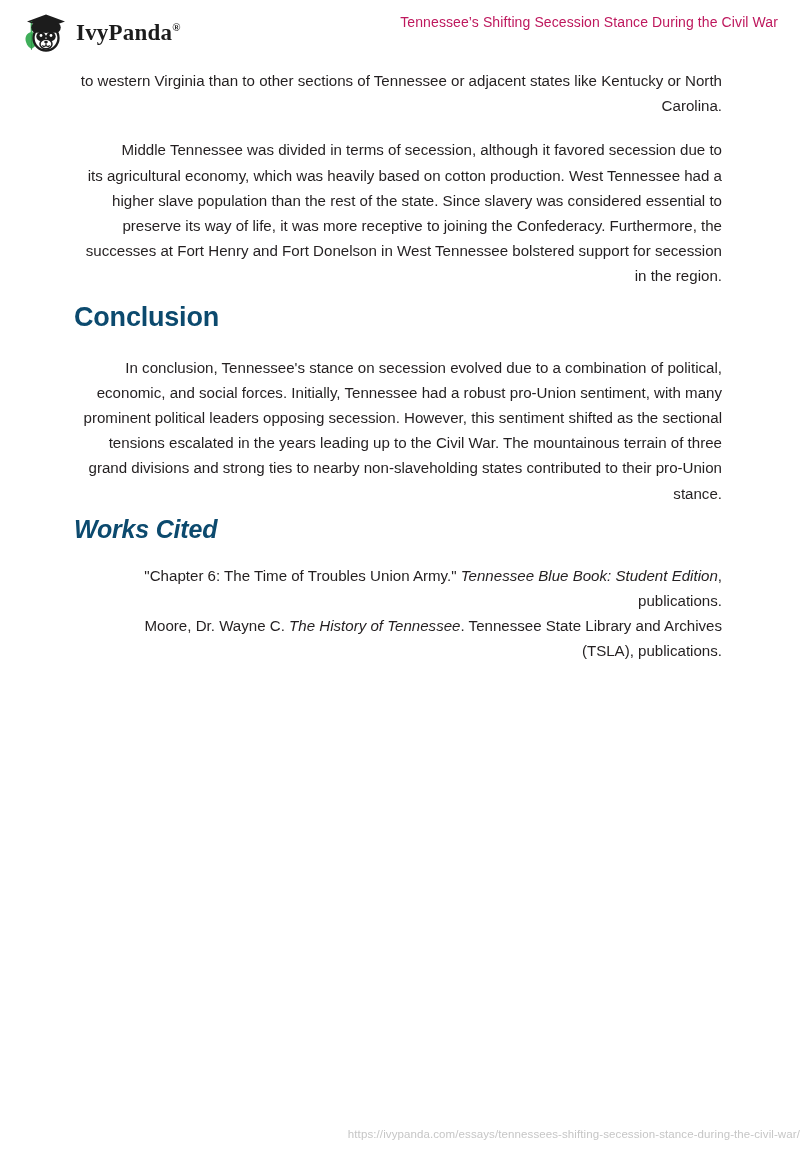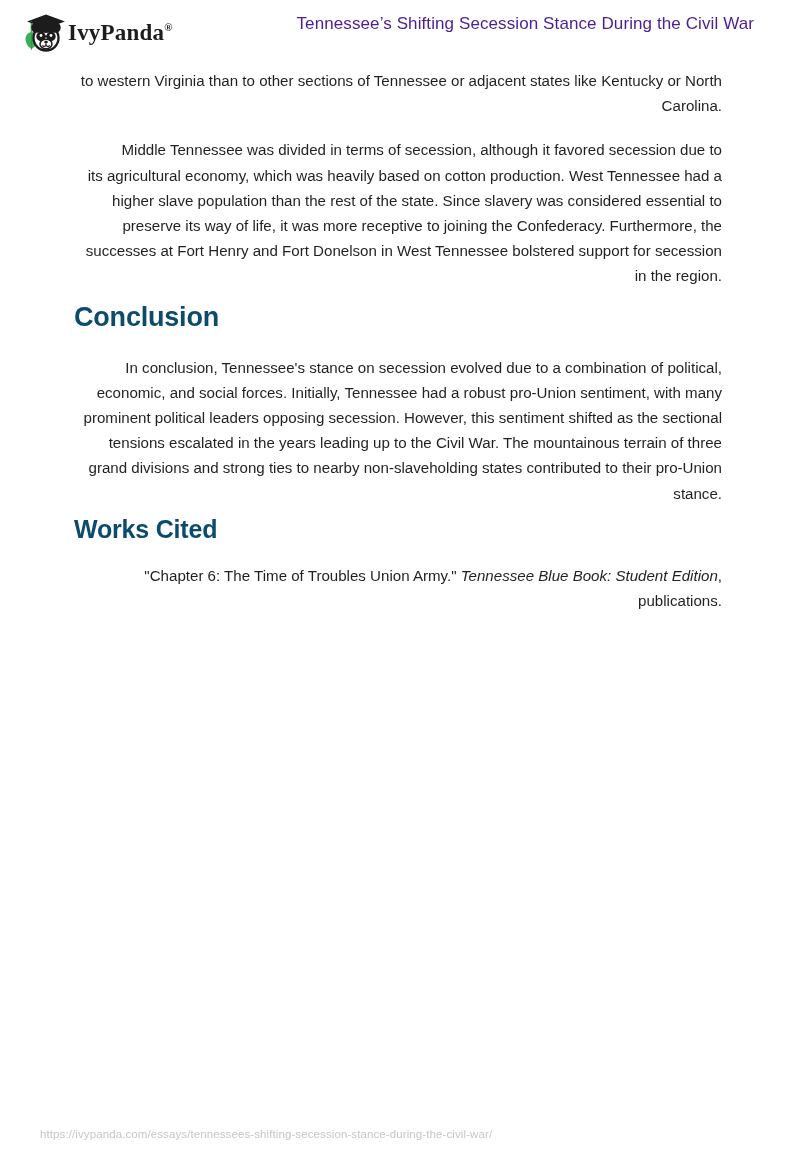--- a/index.html
+++ b/index.html
@@ -23,20 +23,21 @@
     left: 0;
     width: 800px;
     height: 66px;
   }
   .brand {
     position: absolute;
     left: 16px;
     top: 9px;
     display: flex;
     align-items: center;
+    gap: 8px;
     text-decoration: none;
   }
   .brand-mark {
     width: 52px;
     height: 48px;
     display: block;
   }
   .brand-word {
     font-family: "Liberation Serif", serif;
     font-weight: bold;
@@ -48,24 +49,24 @@
   }
   .brand-reg {
     font-family: "Liberation Serif", serif;
     font-size: 11px;
     vertical-align: super;
     font-weight: bold;
     color: #1c1c1c;
   }
   .running-title {
     position: absolute;
-    right: 46px;
+    right: 22px;
     top: 14px;
-    font-size: 17px;
-    color: #4c1d95;
+    font-size: 14px;
+    color: #be185d;
     white-space: nowrap;
     letter-spacing: .1px;
   }
 
   
   .doc {
     position: absolute;
     left: 74px;
     top: 68px;
     width: 648px;
@@ -89,35 +90,36 @@
     font-size: 27px;
     font-weight: bold;
     line-height: 1.15;
     color: #0c4a6e;
     margin: 13px 0 22px 0;
     letter-spacing: -.2px;
   }
   h2.section-heading.smaller {
     font-size: 25px;
     margin: 9px 0 19px 0;
+    font-style: italic;
   }
   .citation {
     text-indent: 29px;
     margin-bottom: 16px;
   }
   .citation i, .para i {
   }
 
   
   .page-footer {
     position: absolute;
     left: 0;
     bottom: 18px;
     width: 800px;
-    text-align: left;
+    text-align: right;
   }
   .footer-url {
     font-size: 11.5px;
     color: #c6c6c6;
     letter-spacing: .1px;
     text-decoration: none;
     word-break: break-all;
     padding-left: 40px;
   }
 </style>
@@ -169,18 +171,19 @@
   <p class="para">Middle Tennessee was divided in terms of secession, although it favored secession due to its agricultural economy, which was heavily based on cotton production. West Tennessee had a higher slave population than the rest of the state. Since slavery was considered essential to preserve its way of life, it was more receptive to joining the Confederacy. Furthermore, the successes at Fort Henry and Fort Donelson in West Tennessee bolstered support for secession in the region.</p>
 
   <h2 class="section-heading">Conclusion</h2>
 
   <p class="para">In conclusion, Tennessee's stance on secession evolved due to a combination of political, economic, and social forces. Initially, Tennessee had a robust pro-Union sentiment, with many prominent political leaders opposing secession. However, this sentiment shifted as the sectional tensions escalated in the years leading up to the Civil War. The mountainous terrain of three grand divisions and strong ties to nearby non-slaveholding states contributed to their pro-Union stance.</p>
 
   <h2 class="section-heading smaller">Works Cited</h2>
 
   <p class="citation"><span>"Chapter 6: The Time of Troubles Union Army." </span><i>Tennessee Blue Book: Student Edition</i><span>, publications.</span></p>
 
+  <p class="citation"><span>Moore, Dr. Wayne C. </span><i>The History of Tennessee</i><span>. Tennessee State Library and Archives (TSLA), publications.</span></p>
 
 </div>
 
 <div class="page-footer">
   <a class="footer-url" href="#">https://ivypanda.com/essays/tennessees-shifting-secession-stance-during-the-civil-war/</a>
 </div>
 
 </body></html>

